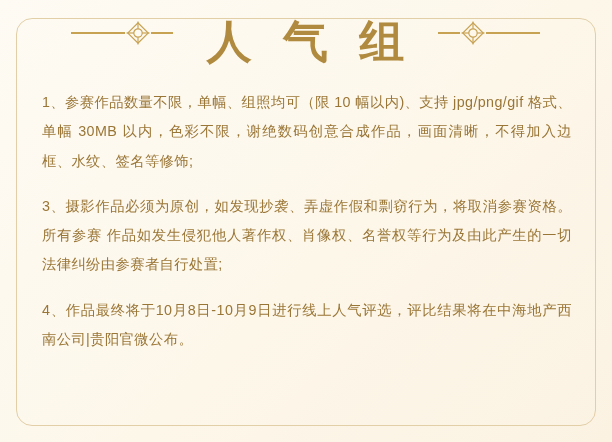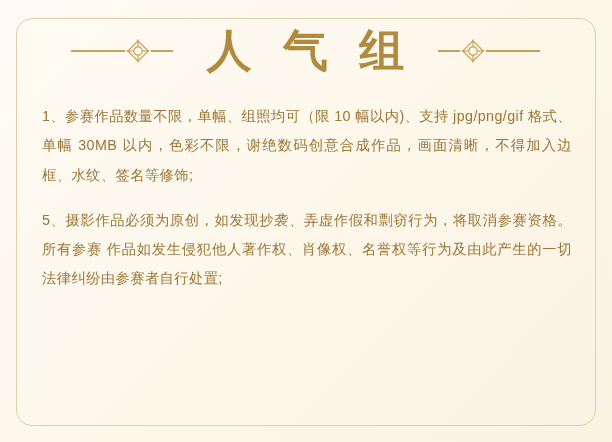--- a/index.html
+++ b/index.html
@@ -31,21 +31,21 @@
     box-sizing: border-box;
     pointer-events: none;
   }
   .title-row {
     position: absolute;
     left: 0;
     right: 1px;
     top: 20px;
     height: 62px;
     display: flex;
-    align-items: center;
+    align-items: flex-start;
     justify-content: center;
     gap: 24px;
   }
   .title-text {
     font-family: "Liberation Serif", serif;
     font-size: 45px;
     letter-spacing: 10px;
     font-weight: 700;
     color: #b08a3e;
     text-indent: 10px;
@@ -65,21 +65,21 @@
   .orn .bar.short {
     width: 22px;
   }
   .orn svg {
     display: block;
   }
   .body-text {
     position: absolute;
     left: 42px;
     right: 40px;
-    top: 102px;
+    top: 88px;
     color: #9a7636;
     font-size: 14.3px;
     line-height: 2.05;
     letter-spacing: 0.4px;
     font-family: "Liberation Sans", sans-serif;
   }
   .para {
     margin: 0 0 16px 0;
     text-align: justify;
   }
@@ -125,16 +125,17 @@
           <line x1="17.2" y1="13" x2="24.5" y2="13"></line>
         </g>
       </svg>
       <span class="bar"></span>
     </span>
 
   </div>
 
   <div class="body-text">
     <p class="para">1、参赛作品数量不限，单幅、组照均可（限 10 幅以内)、支持 jpg/png/gif 格式、单幅 30MB 以内，色彩不限，谢绝数码创意合成作品，画面清晰，不得加入边框、水纹、签名等修饰;</p>
-    <p class="para">5、摄影作品必须为原创，如发现抄袭、弄虚作假和剽窃行为，将取消参赛资格。所有参赛 作品如发生侵犯他人著作权、肖像权、名誉权等行为及由此产生的一切法律纠纷由参赛者自行处置;</p>
+    <p class="para">3、摄影作品必须为原创，如发现抄袭、弄虚作假和剽窃行为，将取消参赛资格。所有参赛 作品如发生侵犯他人著作权、肖像权、名誉权等行为及由此产生的一切法律纠纷由参赛者自行处置;</p>
+    <p class="para">4、作品最终将于10月8日-10月9日进行线上人气评选，评比结果将在中海地产西南公司|贵阳官微公布。</p>
   </div>
 
 </div>
 
 </body></html>

